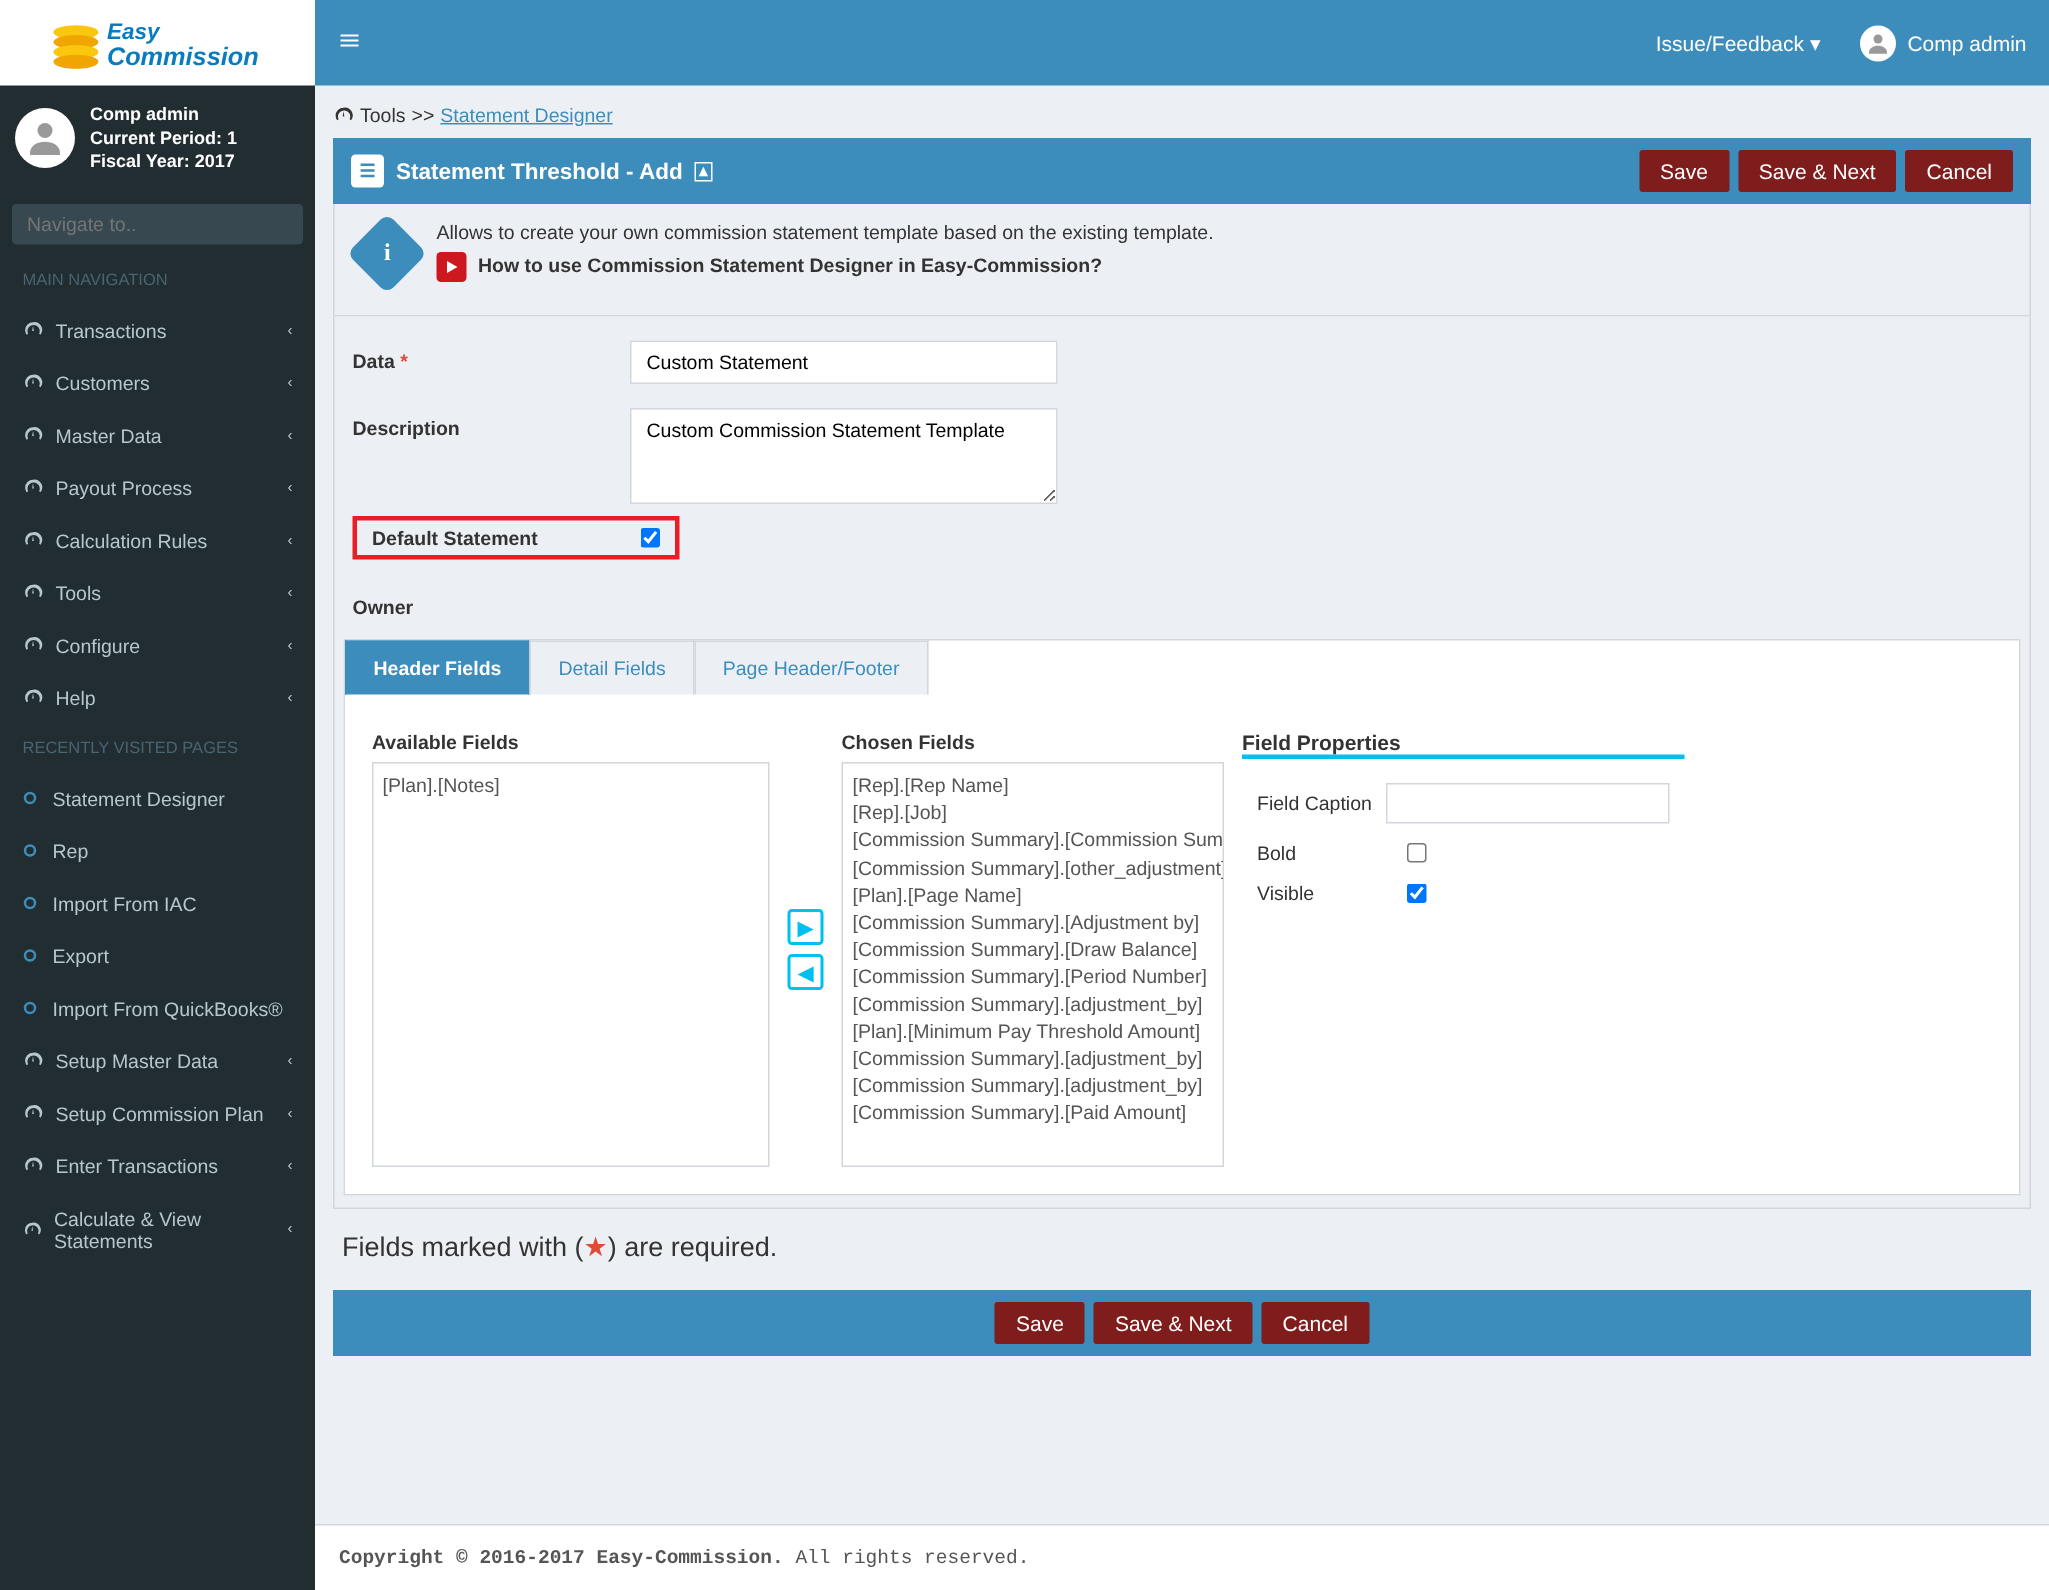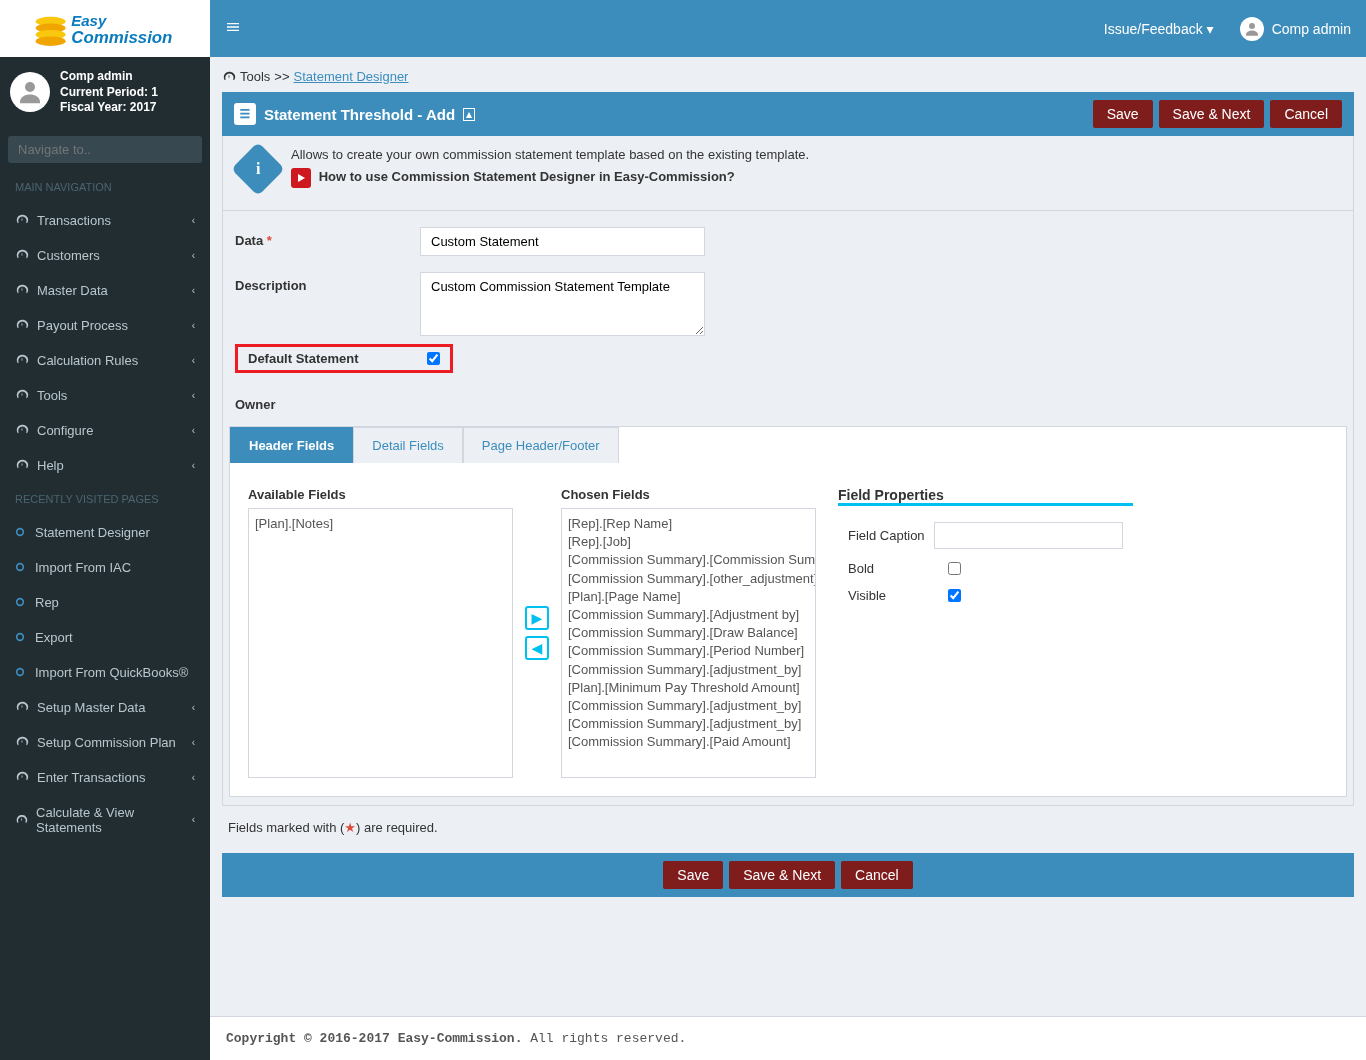--- a/index.html
+++ b/index.html
@@ -58,26 +58,26 @@
 .tabs { display: flex; }
 .tab { padding: 10px 18px; font-size: 13px; cursor: pointer; border: 1px solid #d2d6de; border-bottom: none; background: #ecf0f5; color: #3c8dbc; margin-right: 0; }
 .tab.active { background: #3c8dbc; color: #fff; font-weight: bold; border-color: #3c8dbc; }
 .tab-content { padding: 24px 18px 18px; display: flex; gap: 12px; }
 .field-col { display: flex; flex-direction: column; }
 .field-col h4 { font-size: 13px; font-weight: bold; margin-bottom: 6px; }
 .field-list { width: 265px; height: 270px; border: 1px solid #d2d6de; padding: 6px; font-size: 13px; overflow-y: scroll; color: #555; line-height: 1.4; }
 .field-list.chosen { width: 255px; }
 .mover { display: flex; flex-direction: column; justify-content: center; gap: 6px; }
 .mover button { width: 24px; height: 24px; border: 2px solid #00c0ef; background: #fff; color: #00c0ef; border-radius: 3px; cursor: pointer; display: flex; align-items: center; justify-content: center; font-size: 14px; }
-.props-col { width: 295px; margin-left: 10px; }
+.props-col { width: 295px; }
 .props-box { border-top: 3px solid #00c0ef; padding: 10px 0; }
 .prop-row { display: flex; align-items: center; padding: 6px 10px; font-size: 13px; }
 .prop-row label { width: 100px; }
 .prop-row input[type=text] { flex: 1; padding: 5px; border: 1px solid #d2d6de; }
-.req-note { font-size: 13px; padding: 14px 6px 8px; color: #333; }
+.req-note { font-size: 18px; padding: 14px 6px 8px; color: #333; }
 .req-note .star { color: #dd4b39; }
 .bottom-actions { background: #3c8dbc; padding: 8px; display: flex; justify-content: center; gap: 6px; margin-top: 10px; }
 .footer { margin-top: auto; background: #fff; padding: 14px 16px; font-size: 13px; color: #555; border-top: 1px solid #d2d6de; font-family: Liberation Mono, monospace; }
 </style>
 </head>
 <body>
 
 <div class="wrapper">
   <aside class="sidebar">
     <div class="logo-area">
@@ -177,27 +177,27 @@
         <div class="nav-item">
           <svg class="circle" viewBox="0 0 12 12">
             <circle cx="6" cy="6" r="4"></circle>
           </svg>
           <span>Statement Designer</span>
         </div>
         <div class="nav-item">
           <svg class="circle" viewBox="0 0 12 12">
             <circle cx="6" cy="6" r="4"></circle>
           </svg>
+          <span>Rep</span>
+        </div>
+        <div class="nav-item">
+          <svg class="circle" viewBox="0 0 12 12">
+            <circle cx="6" cy="6" r="4"></circle>
+          </svg>
           <span>Import From IAC</span>
-        </div>
-        <div class="nav-item">
-          <svg class="circle" viewBox="0 0 12 12">
-            <circle cx="6" cy="6" r="4"></circle>
-          </svg>
-          <span>Rep</span>
         </div>
         <div class="nav-item">
           <svg class="circle" viewBox="0 0 12 12">
             <circle cx="6" cy="6" r="4"></circle>
           </svg>
           <span>Export</span>
         </div>
         <div class="nav-item">
           <svg class="circle" viewBox="0 0 12 12">
             <circle cx="6" cy="6" r="4"></circle>

